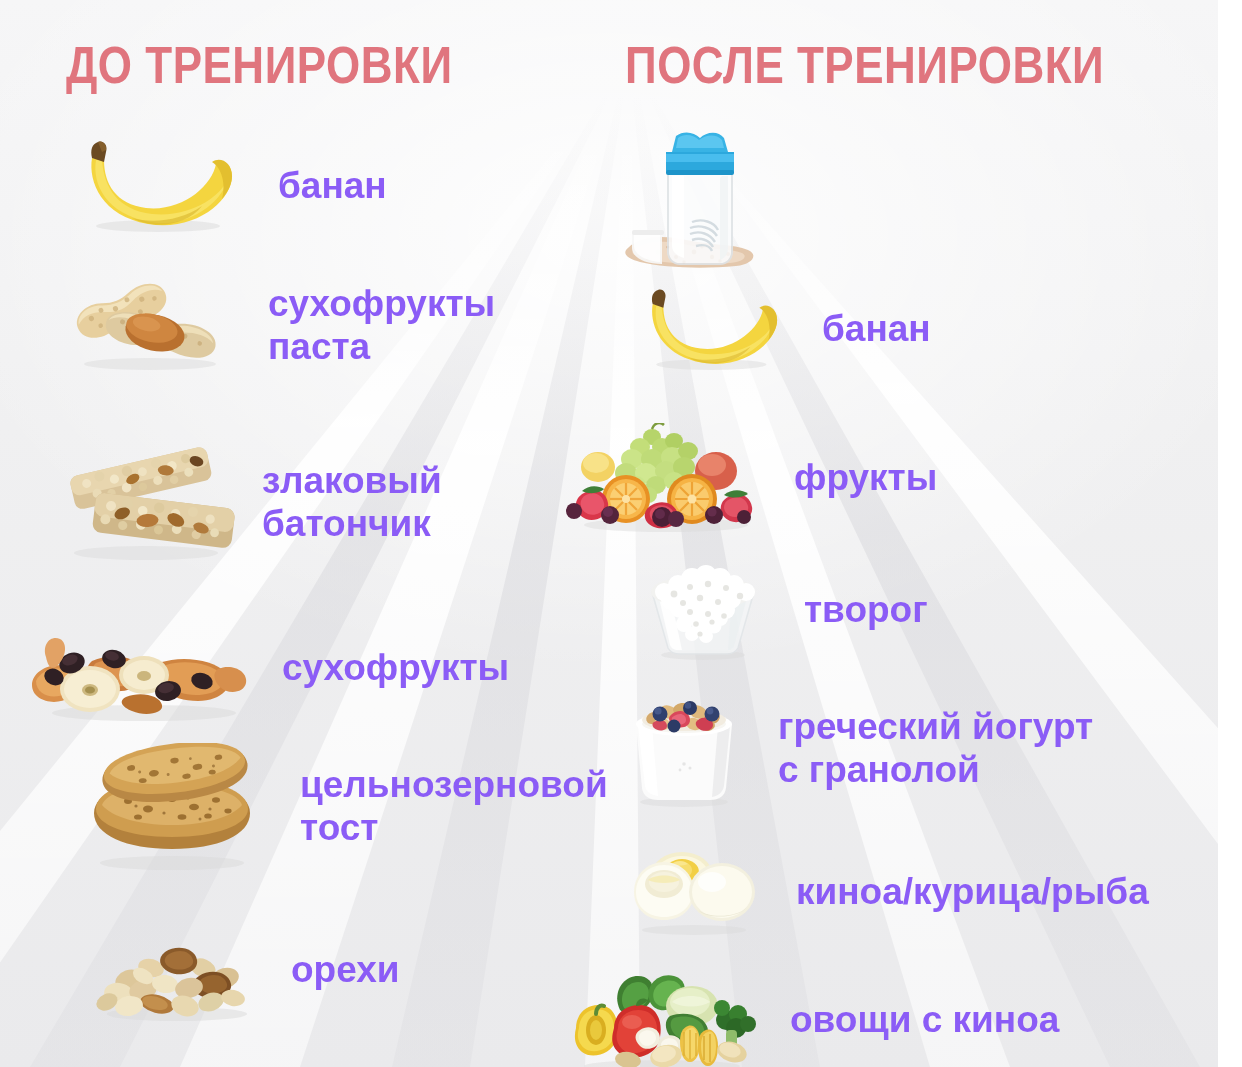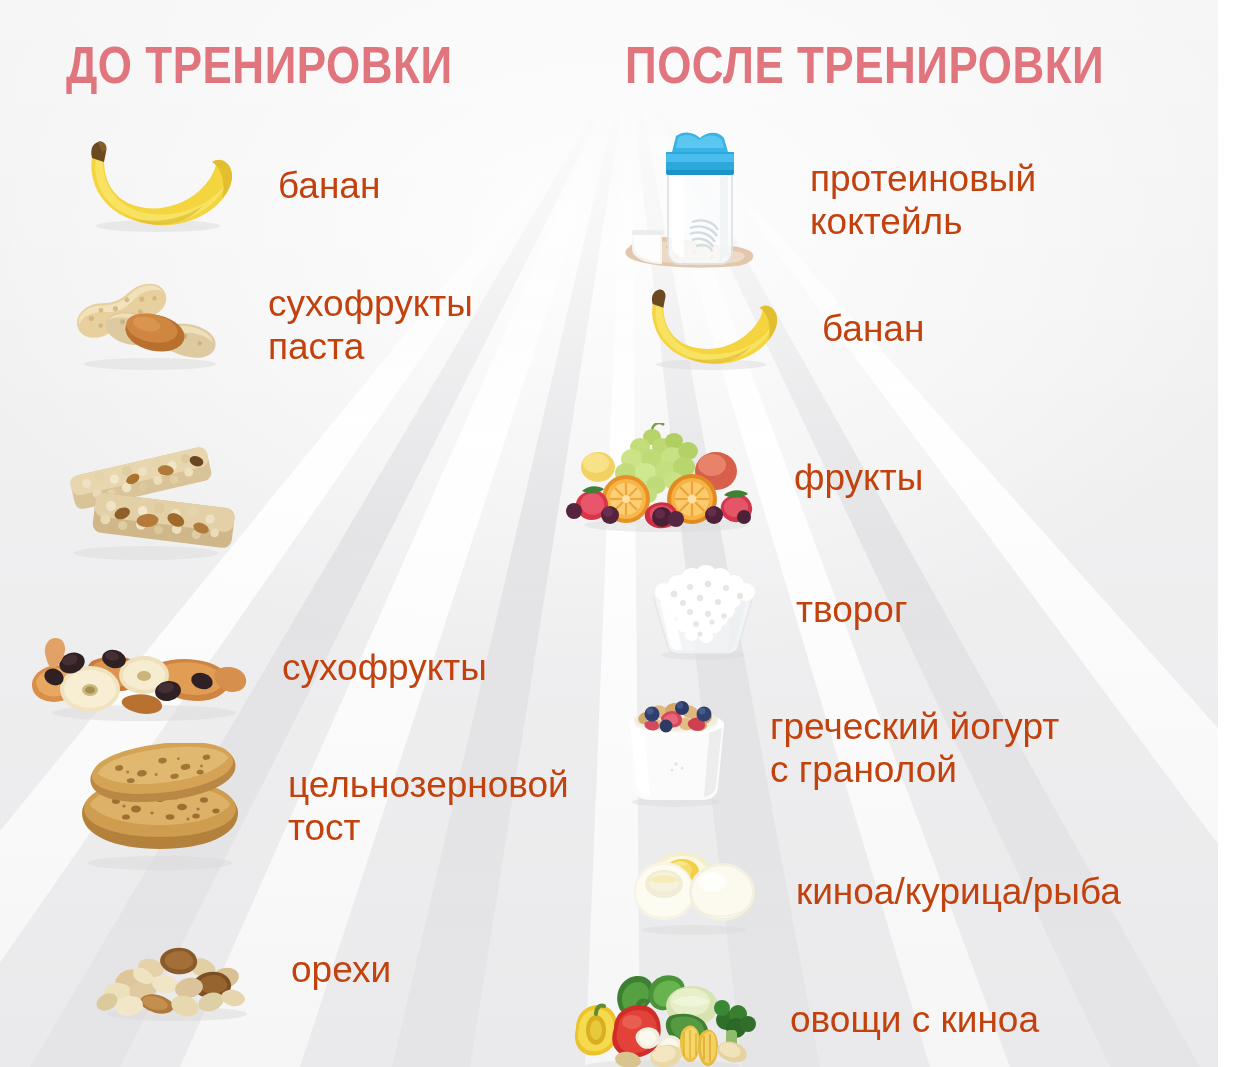--- a/index.html
+++ b/index.html
@@ -44,51 +44,51 @@
 
   
   .col { position:absolute; top:118px; }
   #col-left  { left:0;   width:620px; }
   #col-right { left:556px; width:686px; }
 
   .item { position:absolute; display:flex; align-items:center; }
   .thumb { position:relative; flex:0 0 auto; }
   .thumb svg { display:block; }
   .label {
-    font-size:37px; line-height:1.16; color:#c2410c;
-    font-weight:normal; letter-spacing:0px;
+    font-size:37px; line-height:1.16; color:#8b5cf6;
+    font-weight:bold; letter-spacing:0px;
     white-space:pre-line;
   }
 
   
   #l0 { left:62px;  top:20px;  }
   #l1 { left:50px;  top:160px; }
   #l2 { left:42px;  top:325px; }
   #l3 { left:18px;  top:495px; }
-  #l4 { left:60px;  top:625px; }
+  #l4 { left:72px;  top:625px; }
   #l5 { left:85px;  top:800px; }
   #l0 .label { margin-left:36px; }
   #l1 .label { margin-left:28px; }
   #l2 .label { margin-left:20px; }
   #l3 .label { margin-left:24px; }
   #l4 .label { margin-left:28px; }
   #l5 .label { margin-left:26px; }
 
   
   #r0 { left:68px;  top:8px;   }
   #r1 { left:70px;  top:175?;  }
   #r2 { left:10px;  top:305px;justify-content:center; }
   #r3 { left:82px;  top:440px; }
-  #r4 { left:56px;  top:572px; }
+  #r4 { left:64px;  top:572px; }
   #r5 { left:68px;  top:730px; }
   #r6 { left:10px;  top:850px; }
   #r0 .label { margin-left:36px; }
   #r1 .label { margin-left:36px; }
   #r2 .label { margin-left:28px; }
-  #r3 .label { margin-left:28px; }
+  #r3 .label { margin-left:36px; }
   #r4 .label { margin-left:30px; }
   #r5 .label { margin-left:32px; }
   #r6 .label { margin-left:34px; }
 </style>
 </head>
 <body>
 
 <div id="poster">
 
   <div id="vign"></div>
@@ -233,20 +233,22 @@
                   <circle cx="156" cy="86" r="4.6" fill="#e0cda3"></circle>
                 <circle cx="174" cy="82" r="4.4" fill="#e9dcb7"></circle>
                 <ellipse cx="106" cy="78" rx="11" ry="6.5" fill="#b5793a" transform="rotate(-12 106 78)"></ellipse>
                 <ellipse cx="134" cy="74" rx="9" ry="6" fill="#a06a2c" transform="rotate(22 134 74)"></ellipse>
                 <ellipse cx="80" cy="74" rx="8" ry="5.5" fill="#8e5f28" transform="rotate(-30 80 74)"></ellipse>
                 <ellipse cx="160" cy="79" rx="8" ry="5" fill="#b07a3c" transform="rotate(14 160 79)"></ellipse>
               </g>
             </g>
           </svg>
         </span>
+        <span class="label">злаковый
+батончик</span>
       </div>
 
       <div class="item" id="l3">
         <span class="thumb">
           <svg width="240" height="110" viewBox="0 0 240 110">
             <ellipse cx="126" cy="100" rx="92" ry="8" fill="#dadada" opacity=".5"></ellipse>
 
             <path d="M14 72 C14 58 34 48 50 54 C62 58 64 74 52 84 C38 94 14 88 14 72Z" fill="#d98f4a"></path>
             <path d="M18 68 C22 58 38 52 50 58 C58 62 58 72 48 80 C36 88 18 82 18 68Z" fill="#e8a860"></path>
             <path d="M142 50 C162 42 196 46 208 60 C218 72 204 88 180 88 C152 88 130 72 142 50Z" fill="#cf8440"></path>
@@ -420,22 +422,20 @@
               <path d="M72 120 C80 118 86 120 88 125"></path>
             </g>
 
             <path d="M42 26 L110 26 L110 44 C110 47 108 49 105 49 L47 49 C44 49 42 47 42 44 Z" fill="#2ca8dd"></path>
             <path d="M42 28 L110 28 L110 36 L42 36 Z" fill="#49bdee"></path>
             <path d="M52 10 C60 4 70 6 76 12 C82 6 94 4 100 12 L104 26 L48 26 Z" fill="#38b3e5"></path>
             <path d="M54 12 C61 7 69 9 75 14 C81 9 92 7 98 14 L100 22 L52 22 Z" fill="#5bc6f0"></path>
             <rect x="42" y="44" width="68" height="5" rx="2" fill="#1d94c9"></rect>
           </svg>
         </span>
-        <span class="label">протеиновый
-коктейль</span>
       </div>
 
       <div class="item" id="r1" style="top:168px">
         <span class="thumb">
           <svg width="160" height="86" viewBox="0 0 180 96">
             <ellipse cx="96" cy="88" rx="62" ry="6" fill="#dcdcdc" opacity=".5"></ellipse>
             <path d="M30 20 C26 44 40 78 86 86 C134 94 170 62 170 38 C170 26 160 20 154 26 C150 48 120 74 84 70 C54 66 42 46 42 22 Z" fill="#f4d53f"></path>
             <path d="M34 22 C30 46 44 76 88 84 C128 91 162 62 166 40 C160 58 128 80 90 76 C56 72 42 50 40 22 Z" fill="#f8e262"></path>
             <path d="M150 24 C158 18 170 24 170 38 C170 46 166 54 160 61 C164 46 160 30 150 24Z" fill="#e3bf2f"></path>
             <path d="M30 20 C28 12 30 6 36 4 C42 2 46 8 44 14 L42 24 Z" fill="#6b4a22"></path>

